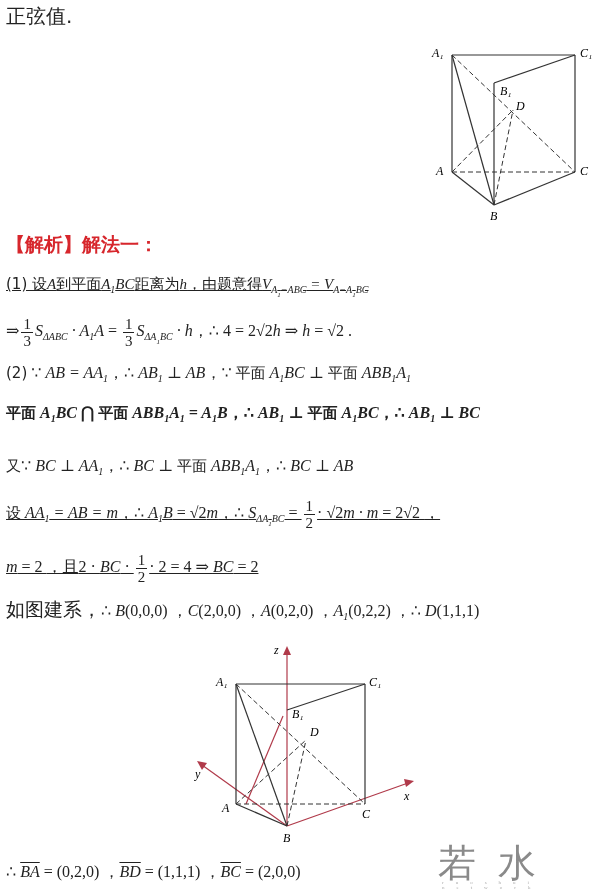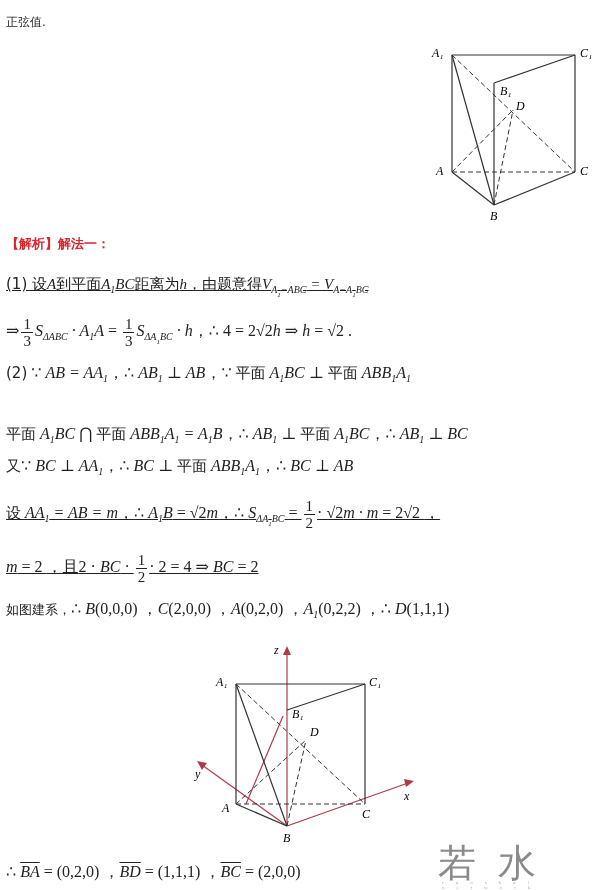--- a/index.html
+++ b/index.html
@@ -14,21 +14,21 @@
   .frac .num { border-bottom: 1px solid #222; padding: 0 2px; }
   .heading { color: #d7262c; font-weight: bold; }
   .ovl { text-decoration: overline; }
   .watermark { position: absolute; left: 438px; top: 838px; font-size: 38px; color: #8a8a8a; letter-spacing: 22px; }
   .wm-sub { position: absolute; left: 442px; top: 880px; font-size: 5px; color: #aaa; letter-spacing: 12px; }
   svg text { font-family: "Liberation Serif", serif; font-style: italic; font-size: 12px; }
 </style>
 </head>
 <body>
 
-<div class="line cn" style="top:12px;font-size:12px;">正弦值.</div>
+<div class="line cn" style="top:6px;font-size:20px;">正弦值.</div>
 
 <svg style="position:absolute;left:430px;top:40px;" width="170" height="185" viewBox="0 0 170 185">
   <g stroke="#333" stroke-width="1.2" fill="none">
     <line x1="22" y1="15" x2="145" y2="15"></line>
     <line x1="145" y1="15" x2="64" y2="43"></line>
     <line x1="22" y1="15" x2="22" y2="132"></line>
     <line x1="145" y1="15" x2="145" y2="132"></line>
     <line x1="64" y1="43" x2="64" y2="165"></line>
     <line x1="22" y1="132" x2="64" y2="165"></line>
     <line x1="64" y1="165" x2="145" y2="132"></line>
@@ -42,47 +42,47 @@
   </g>
   <text x="2" y="17">A₁</text>
   <text x="150" y="17">C₁</text>
   <text x="70" y="55">B₁</text>
   <text x="86" y="70">D</text>
   <text x="6" y="135">A</text>
   <text x="150" y="135">C</text>
   <text x="60" y="180">B</text>
 </svg>
 
-<div class="line cn heading" style="top:234px;font-size:13px;">【解析】解法一：</div>
+<div class="line cn heading" style="top:234px;font-size:19px;">【解析】解法一：</div>
 
 <div class="line cn" style="top:274px;font-size:15px;text-decoration:underline;">
   (1) 设<span class="m">A</span>到平面<span class="m">A<sub>1</sub>BC</span>距离为<span class="m">h</span>，由题意得<span class="m">V<sub>A<sub style="font-size:7px">1</sub>−ABC</sub> = V<sub>A−A<sub style="font-size:7px">1</sub>BC</sub></span>
 </div>
 <div class="line" style="top:316px;">
   ⇒<span class="frac"><span class="num">1</span><span>3</span></span><span class="m">S<sub>ΔABC</sub> · A<sub>1</sub>A</span> =
   <span class="frac"><span class="num">1</span><span>3</span></span><span class="m">S<sub>ΔA<sub style="font-size:7px">1</sub>BC</sub> · h</span><span class="cn">，</span>∴ 4 = 2√2<span class="m">h</span> ⇒ <span class="m">h</span> = √2 .
 </div>
 
 <div class="line" style="top:363px;">
   <span class="cn" style="font-size:15px">(2)</span> ∵ <span class="m">AB = AA<sub>1</sub></span><span class="cn">，</span>∴ <span class="m">AB<sub>1</sub></span> ⊥ <span class="m">AB</span><span class="cn">，</span>∵ <span class="cn" style="font-size:15px">平面</span> <span class="m">A<sub>1</sub>BC</span> ⊥ <span class="cn" style="font-size:15px">平面</span> <span class="m">ABB<sub>1</sub>A<sub>1</sub></span>
 </div>
-<div class="line" style="top:424px;">
+<div class="line" style="top:403px;font-weight:bold;">
   <span class="cn" style="font-size:15px">平面</span> <span class="m">A<sub>1</sub>BC</span> ⋂ <span class="cn" style="font-size:15px">平面</span> <span class="m">ABB<sub>1</sub>A<sub>1</sub> = A<sub>1</sub>B</span><span class="cn">，</span>∴ <span class="m">AB<sub>1</sub></span> ⊥ <span class="cn" style="font-size:15px">平面</span> <span class="m">A<sub>1</sub>BC</span><span class="cn">，</span>∴ <span class="m">AB<sub>1</sub></span> ⊥ <span class="m">BC</span>
 </div>
 <div class="line" style="top:456px;">
   <span class="cn" style="font-size:15px">又</span>∵ <span class="m">BC</span> ⊥ <span class="m">AA<sub>1</sub></span><span class="cn">，</span>∴ <span class="m">BC</span> ⊥ <span class="cn" style="font-size:15px">平面</span> <span class="m">ABB<sub>1</sub>A<sub>1</sub></span><span class="cn">，</span>∴ <span class="m">BC</span> ⊥ <span class="m">AB</span>
 </div>
 <div class="line" style="top:498px;text-decoration:underline;">
   <span class="cn" style="font-size:15px">设</span> <span class="m">AA<sub>1</sub> = AB = m</span><span class="cn">，</span>∴ <span class="m">A<sub>1</sub>B</span> = √2<span class="m">m</span><span class="cn">，</span>∴ <span class="m">S<sub>ΔA<sub style="font-size:7px">1</sub>BC</sub></span> = <span class="frac"><span class="num">1</span><span>2</span></span>· √2<span class="m">m · m</span> = 2√2 <span class="cn">，</span>
 </div>
 <div class="line" style="top:552px;text-decoration:underline;">
   <span class="m">m</span> = 2 <span class="cn">，且</span>2 · <span class="m">BC</span> · <span class="frac"><span class="num">1</span><span>2</span></span>· 2 = 4 ⇒ <span class="m">BC</span> = 2
 </div>
 <div class="line" style="top:599px;">
-  <span class="cn" style="font-size:13px">如图建系，</span>∴ <span class="m">B</span>(0,0,0) <span class="cn">，</span><span class="m">C</span>(2,0,0) <span class="cn">，</span><span class="m">A</span>(0,2,0) <span class="cn">，</span><span class="m">A<sub>1</sub></span>(0,2,2) <span class="cn">，</span>∴ <span class="m">D</span>(1,1,1)
+  <span class="cn" style="font-size:19px">如图建系，</span>∴ <span class="m">B</span>(0,0,0) <span class="cn">，</span><span class="m">C</span>(2,0,0) <span class="cn">，</span><span class="m">A</span>(0,2,0) <span class="cn">，</span><span class="m">A<sub>1</sub></span>(0,2,2) <span class="cn">，</span>∴ <span class="m">D</span>(1,1,1)
 </div>
 
 <svg style="position:absolute;left:180px;top:640px;" width="240" height="205" viewBox="0 0 240 205">
   <g stroke="#b03a4a" stroke-width="1.2" fill="none">
     <line x1="107" y1="186" x2="107" y2="12"></line>
     <line x1="107" y1="186" x2="22" y2="125"></line>
     <line x1="107" y1="186" x2="228" y2="143"></line>
     <line x1="66" y1="164" x2="103" y2="76"></line>
   </g>
   <g fill="#b03a4a">

